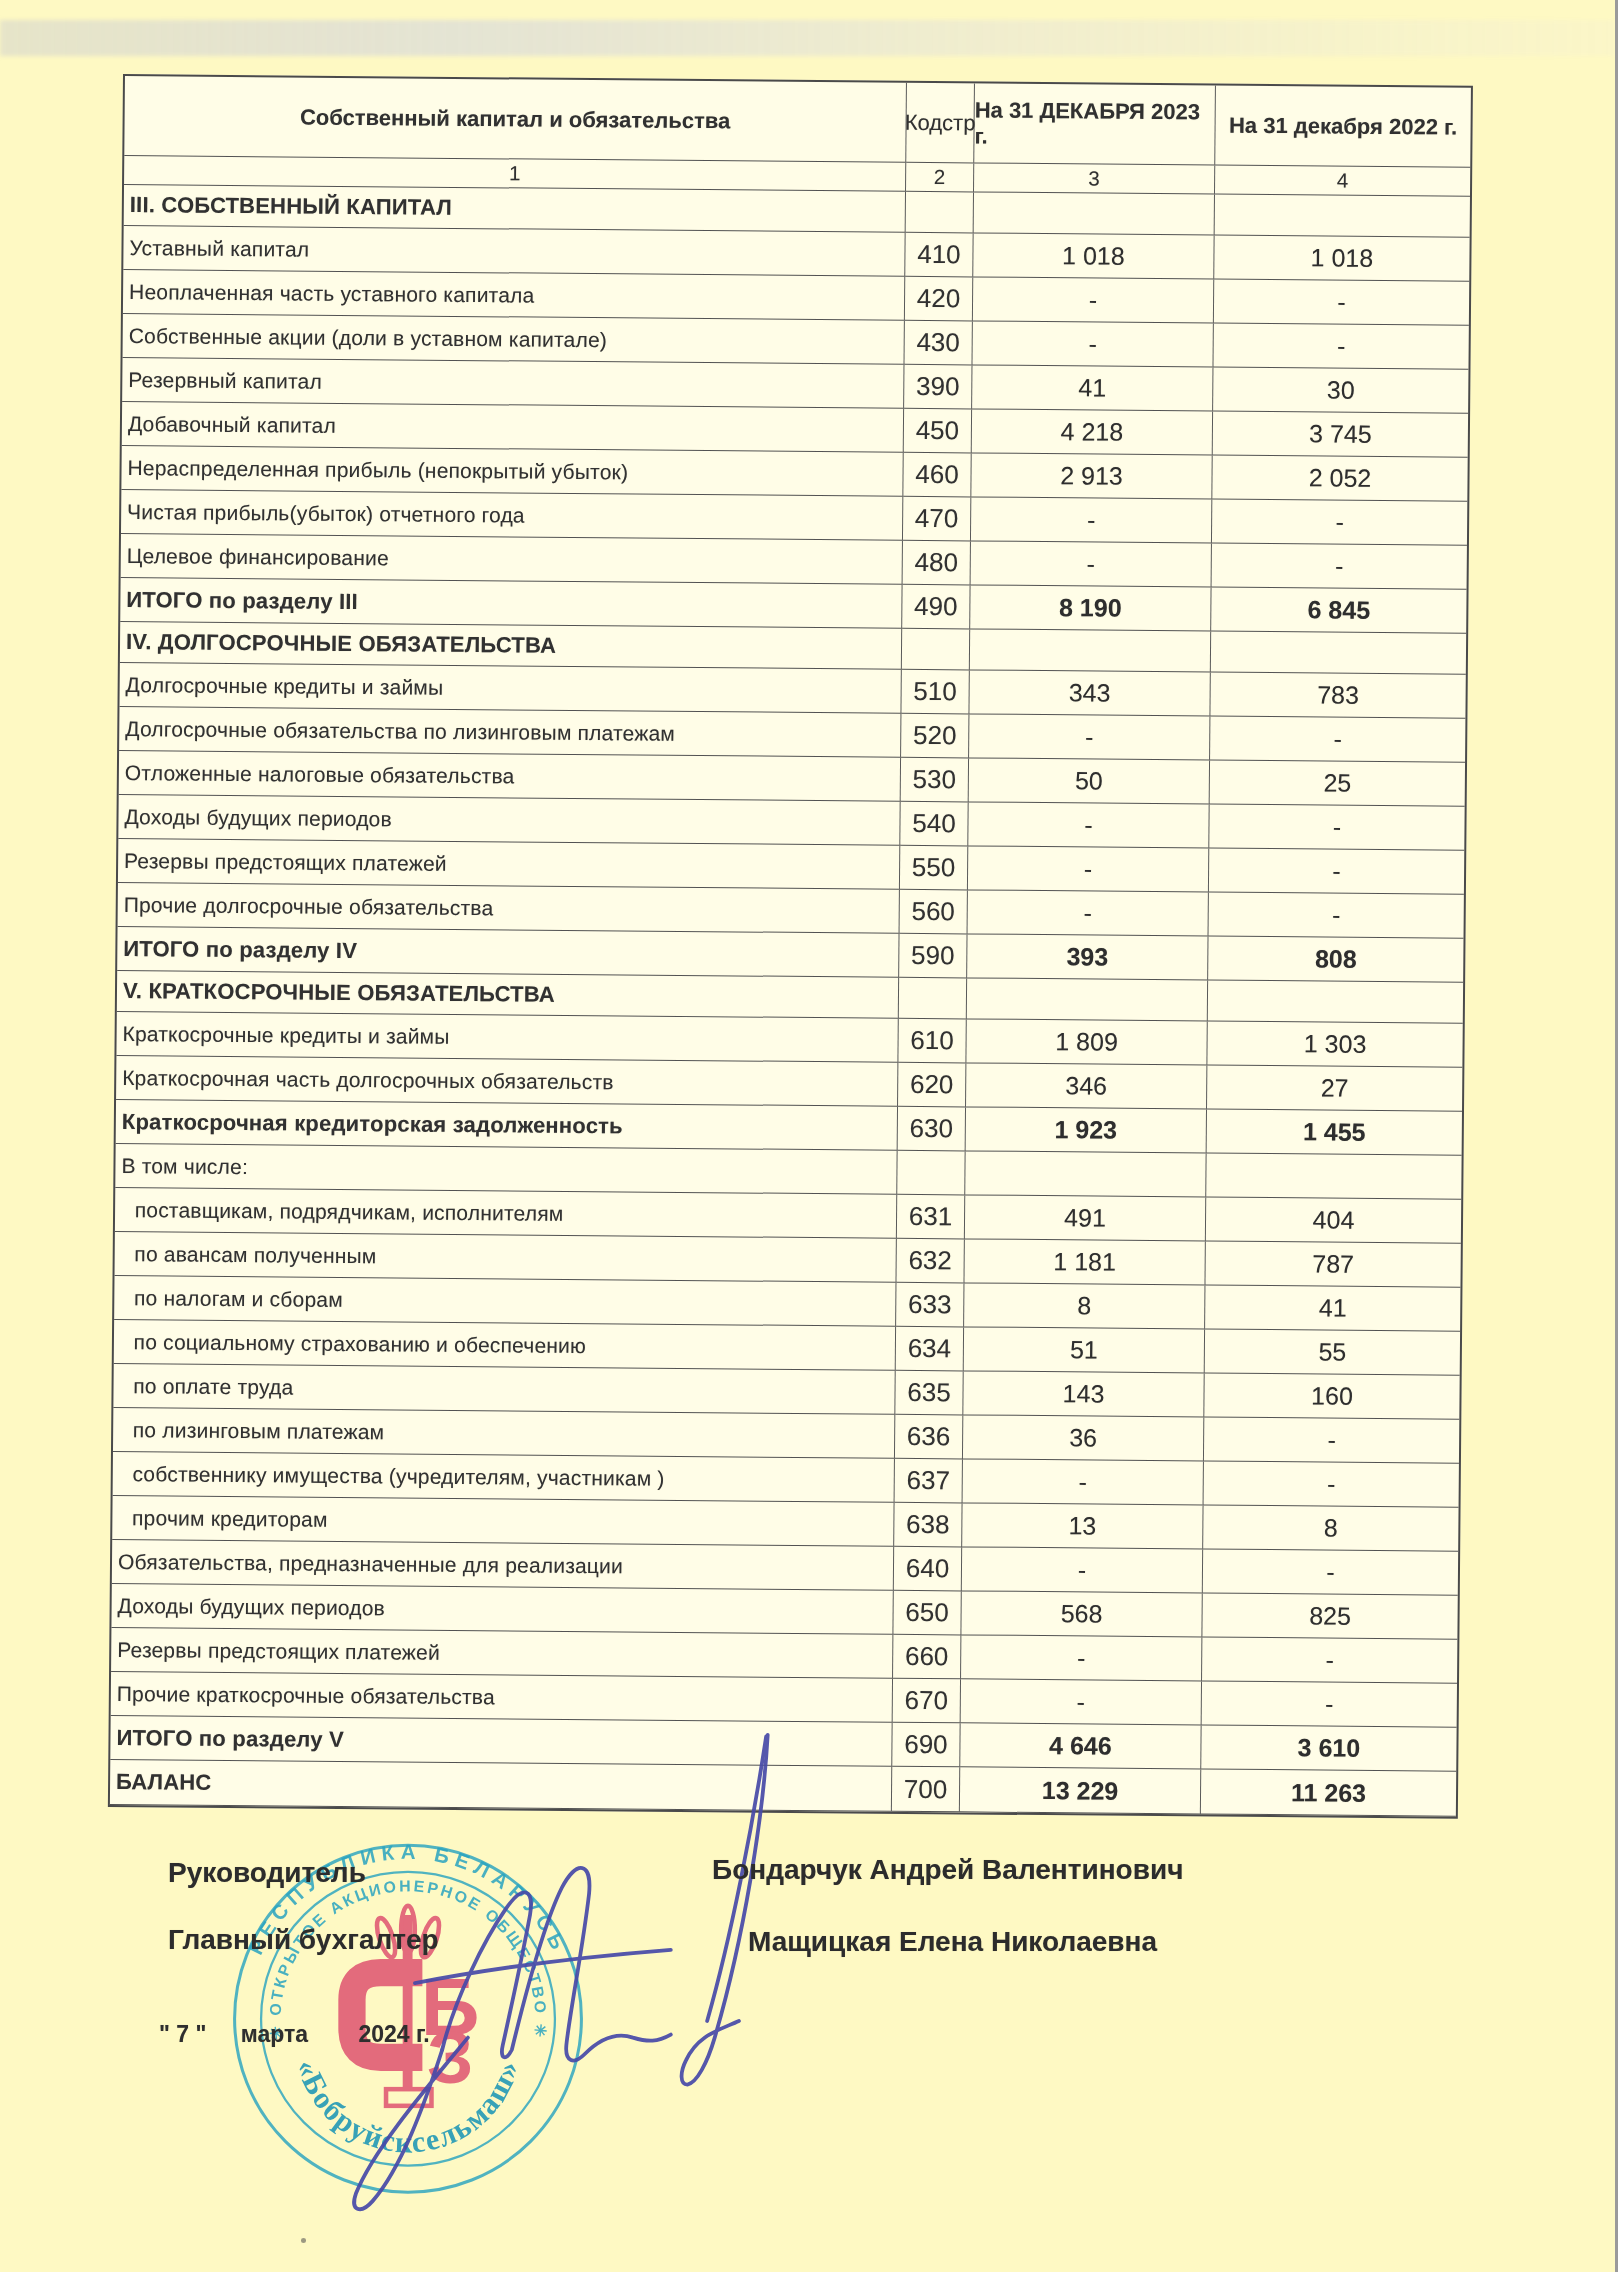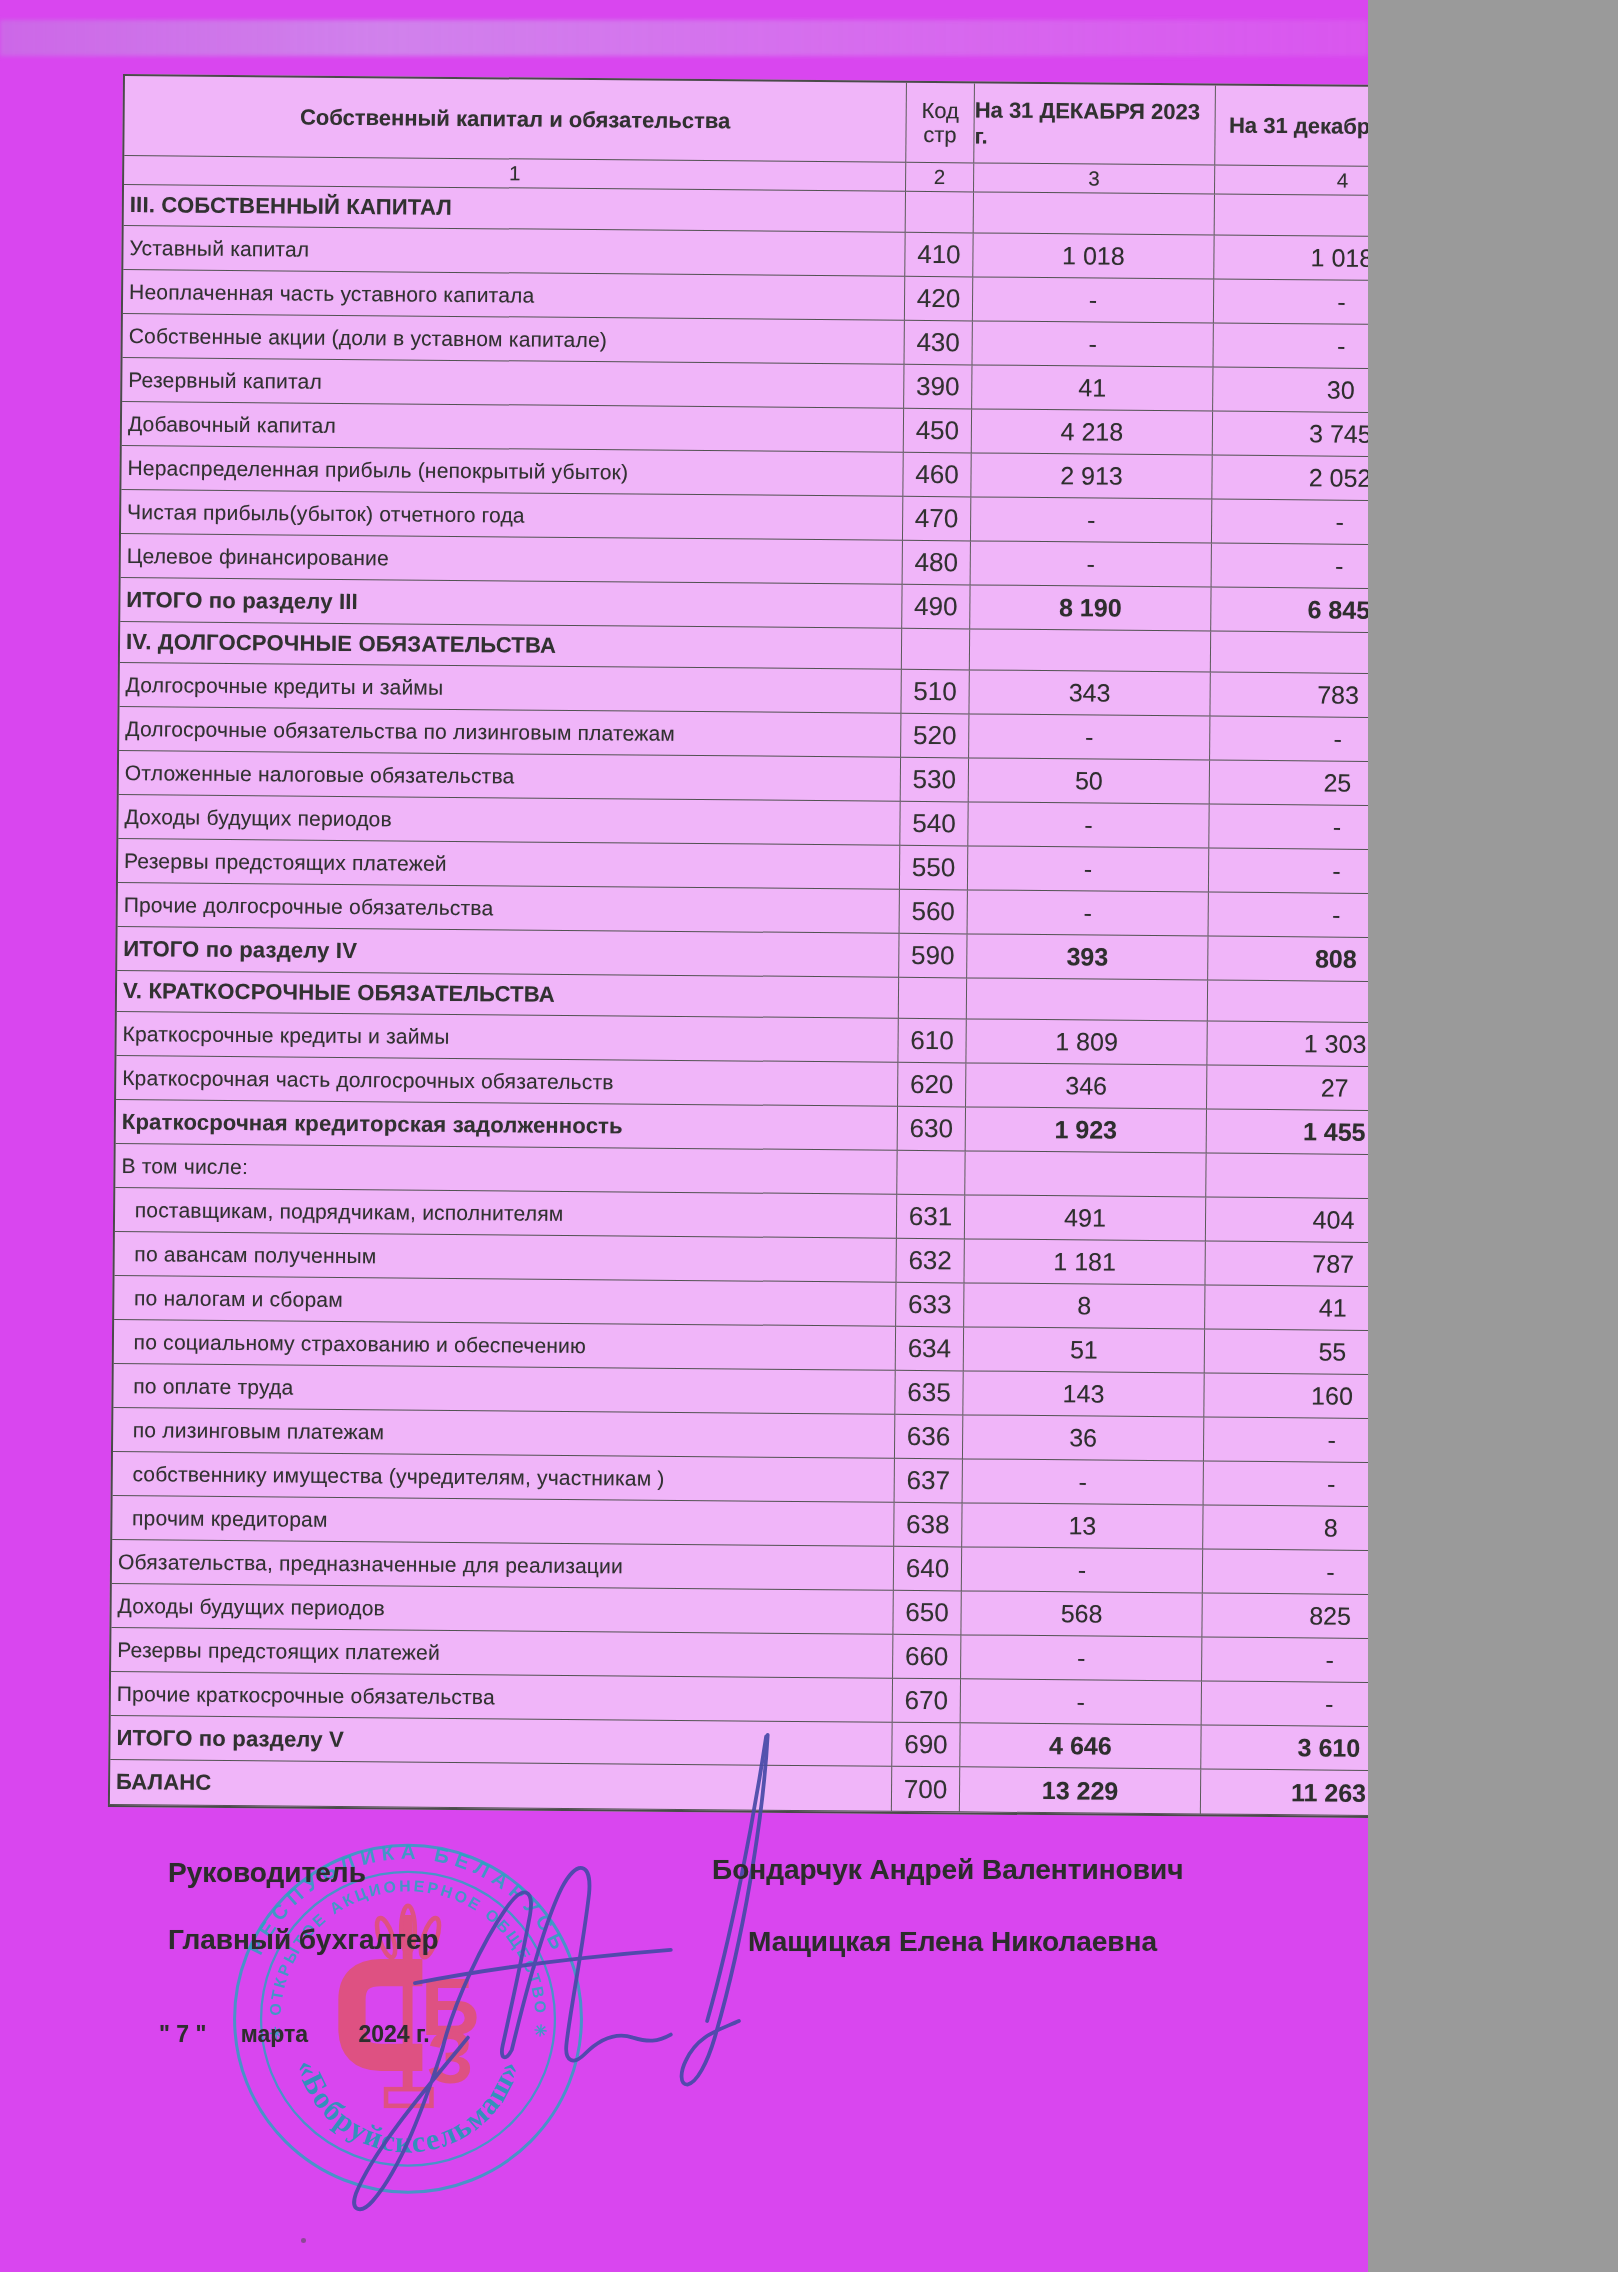--- a/index.html
+++ b/index.html
@@ -1,17 +1,17 @@
 <!DOCTYPE html>
 <html style="font-size:12px"><head>
 <meta charset="utf-8">
 <style>
   html,body{margin:0;padding:0;background:#9a9a9a;}
   .page{
-    position:relative;width:1368px;height:2273px;background:#d946ef;
+    position:relative;width:1615px;height:2273px;background:#fef9c3;
     font-family:"Liberation Sans",sans-serif;color:#313131;overflow:hidden;
   }
   .scan-band{
     position:absolute;top:19.7px;left:0;width:100%;height:36px;
     background:linear-gradient(90deg,rgba(176,180,214,.30),rgba(198,202,232,.45) 28%,rgba(208,210,236,.28) 62%,rgba(226,226,242,.10));
     filter:blur(2.3px);
   }
   
   .table-wrap{
     position:absolute;left:123px;top:74px;width:1346px;
@@ -24,21 +24,21 @@
     display:flex;align-items:center;justify-content:center;
     text-shadow:0 0 0.8px rgba(70,70,70,.35);
   }
   .cell:last-child{border-right:none;}
   .lbl{justify-content:flex-start;padding-left:6px;font-size:21px;letter-spacing:0.2px;}
   .code{font-size:26px;}
   .val{font-size:25px;color:#2e2e2e;}
   .h-row .cell{font-size:22px;}
   .h-row{height:80px;}
   .h-name{font-weight:bold;}
-  .h-code{font-size:20.5px;line-height:1.05;flex-direction:column;}
+  .h-code{font-size:20.5px;line-height:1.05;flex-direction:row;}
   .h-y{font-weight:600;}
   .n-row{height:29px;}
   .n-row .cell{font-size:20.5px;}
   .r-section{height:41px;}
   .r-section .lbl{font-weight:bold;font-size:22px;}
   .r-item,.r-subitem,.r-note,.r-total,.r-bolditem{height:44px;}
   .r-balance{height:45px;}
   .r-subitem .lbl{padding-left:19.7px;}
   .r-total .lbl,.r-balance .lbl,.r-bolditem .lbl{font-weight:bold;font-size:22px;}
   .r-total .val,.r-balance .val,.r-bolditem .val{font-weight:bold;}

